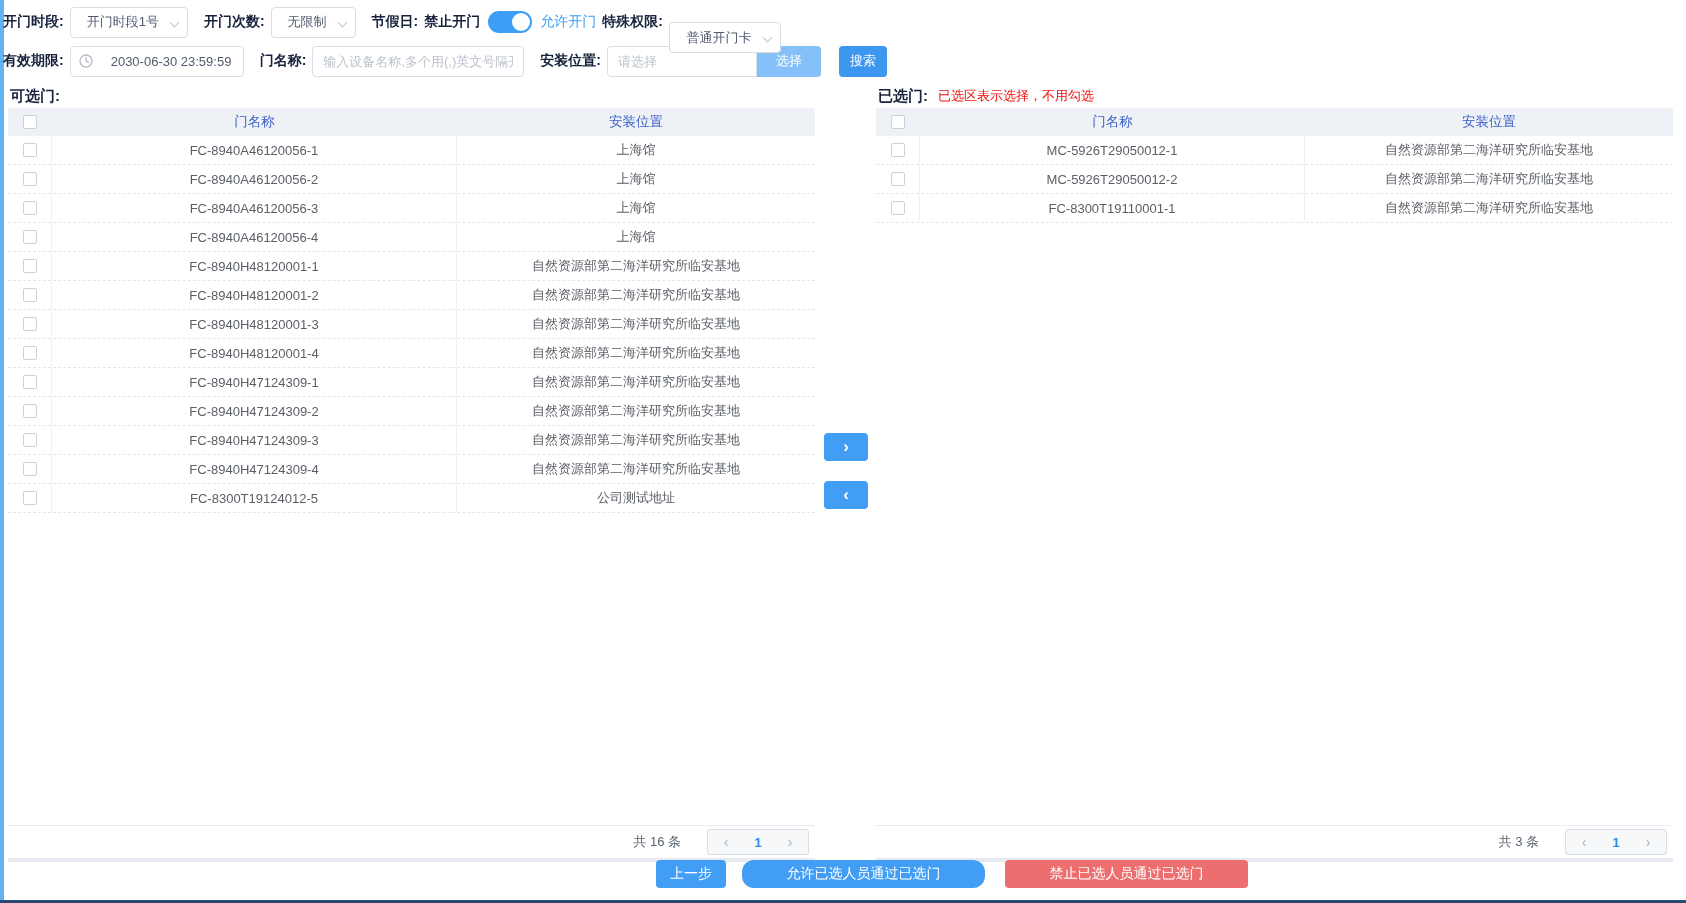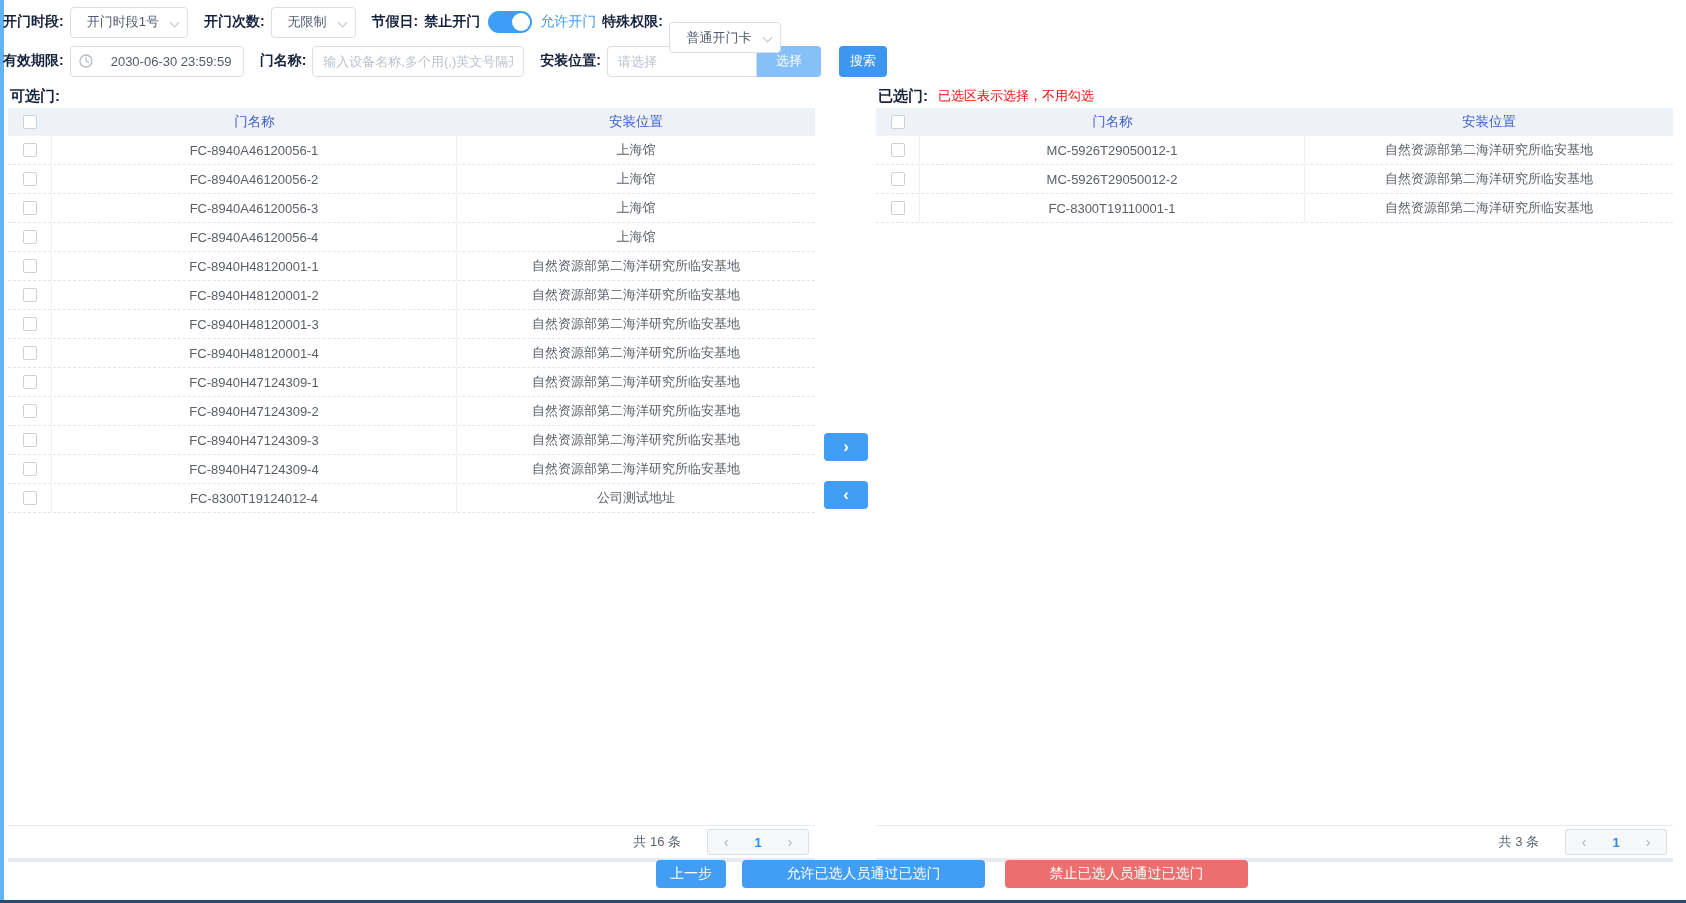--- a/index.html
+++ b/index.html
@@ -67,21 +67,21 @@
   .tbtn { position:absolute; left:9px; width:44px; height:28px; border-radius:4px; background:#429ef5;
     color:#fff; display:flex; align-items:center; justify-content:center; font-size:17px; font-weight:700; cursor:pointer; }
   .tbtn-right { top:349px; }
   .tbtn-left { top:397px; }
 
   
   .footer { position:absolute; left:632px; bottom:8px; display:flex; align-items:flex-start; height:35px;padding-left:24px; }
   .fbtn { height:28px; border:none; border-radius:4px; color:#fff; font-size:14px;
     display:flex; align-items:center; justify-content:center; cursor:pointer; font-family:inherit; }
   .fbtn-prev { width:70px; background:#429ef5; }
-  .fbtn-allow { width:243px; background:#429ef5; margin-left:16px; }
+  .fbtn-allow { width:243px; background:#429ef5; margin-left:16px;border-radius:12px; }
   .fbtn-forbid { width:243px; background:#ed6e6e; margin-left:20px; }
 </style>
 </head>
 <body>
 
 <div class="left-strip"></div>
 
 <div class="form-area">
   <div class="form-row">
     <span class="lbl">开门时段:</span>
@@ -233,21 +233,21 @@
       <span class="checkbox"></span>
     </div>
     <div class="cell bR col-name-l">FC-8940H47124309-4</div>
     <div class="cell col-loc">自然资源部第二海洋研究所临安基地</div>
   </div>
 
   <div class="trow">
     <div class="col-check bR">
       <span class="checkbox"></span>
     </div>
-    <div class="cell bR col-name-l">FC-8300T19124012-4</div>
+    <div class="cell bR col-name-l">FC-8300T19124012-5</div>
     <div class="cell col-loc">公司测试地址</div>
   </div>
 </div>
     <div class="pager-row">
       <span class="total">共 16 条</span>
       <div class="pager">
         <span class="pg-btn">‹</span>
         <span class="pg-cur">1</span>
         <span class="pg-btn">›</span>
       </div>

